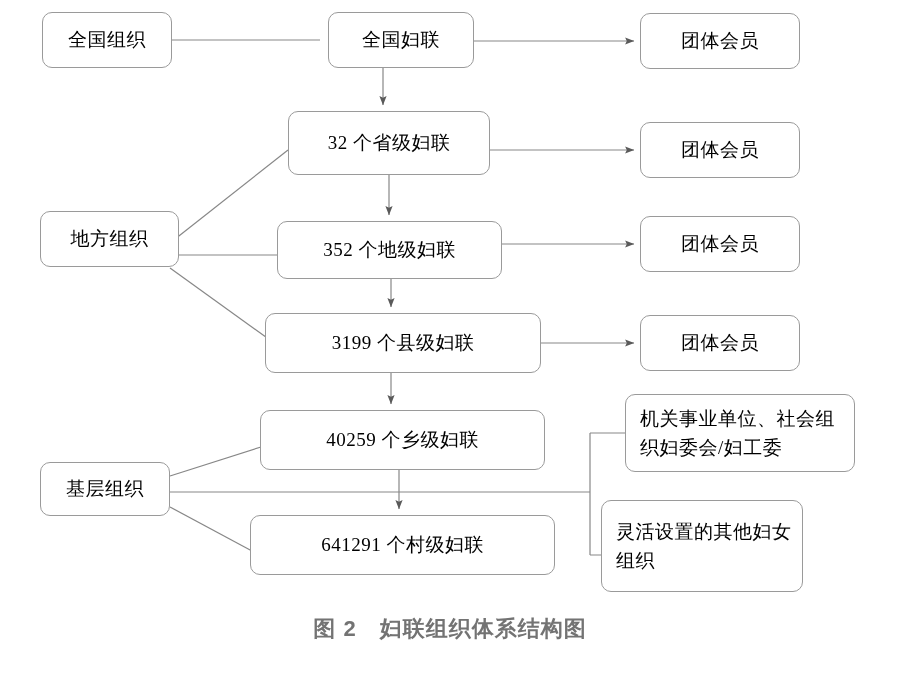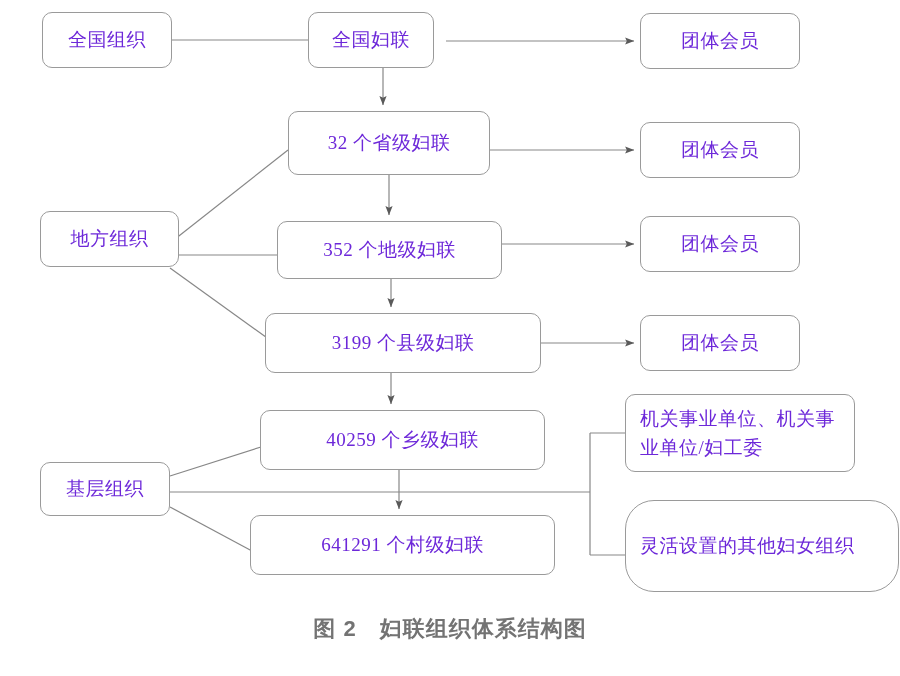--- a/index.html
+++ b/index.html
@@ -33,21 +33,21 @@
     border: 1px solid #9a9a9a;
     border-radius: 10px;
     background: #ffffff;
     display: flex;
     align-items: center;
     justify-content: center;
     text-align: center;
     font-size: 19px;
     line-height: 1.5;
     letter-spacing: 0.5px;
-    color: #6d28d9;
+    color: #000000;
     padding: 2px 8px;
   }
   .node.left-text {
     justify-content: flex-start;
     text-align: left;
     padding-left: 14px;
     line-height: 1.55;
   }
   .node-label {
     display: block;
@@ -110,21 +110,21 @@
       <line x1="590" y1="433" x2="625" y2="433"></line>
       <line x1="590" y1="555" x2="625" y2="555"></line>
 
     </g>
   </svg>
 
   <div class="node" style="left:42px; top:12px; width:130px; height:56px;">
     <span class="node-label">全国组织</span>
   </div>
 
-  <div class="node" style="left:308px; top:12px; width:126px; height:56px;">
+  <div class="node" style="left:328px; top:12px; width:146px; height:56px;">
     <span class="node-label">全国妇联</span>
   </div>
 
   <div class="node" style="left:640px; top:13px; width:160px; height:56px;">
     <span class="node-label">团体会员</span>
   </div>
 
   <div class="node" style="left:288px; top:111px; width:202px; height:64px;">
     <span class="node-label">32 个省级妇联</span>
   </div>
@@ -151,30 +151,30 @@
 
   <div class="node" style="left:640px; top:315px; width:160px; height:56px;">
     <span class="node-label">团体会员</span>
   </div>
 
   <div class="node" style="left:260px; top:410px; width:285px; height:60px;">
     <span class="node-label">40259 个乡级妇联</span>
   </div>
 
   <div class="node left-text" style="left:625px; top:394px; width:230px; height:78px;">
-    <span class="node-label">机关事业单位、机关事业单位/妇工委</span>
+    <span class="node-label">机关事业单位、社会组织妇委会/妇工委</span>
   </div>
 
   <div class="node" style="left:40px; top:462px; width:130px; height:54px;text-align:center;">
     <span class="node-label">基层组织</span>
   </div>
 
   <div class="node" style="left:250px; top:515px; width:305px; height:60px;justify-content:center;">
     <span class="node-label">641291 个村级妇联</span>
   </div>
 
-  <div class="node left-text" style="left:625px; top:500px; width:274px; height:92px;border-radius:29px;">
+  <div class="node left-text" style="left:601px; top:500px; width:202px; height:92px;">
     <span class="node-label">灵活设置的其他妇女组织</span>
   </div>
 
   <div id="caption">图 2　妇联组织体系结构图</div>
 
 </div>
 
 </body></html>

